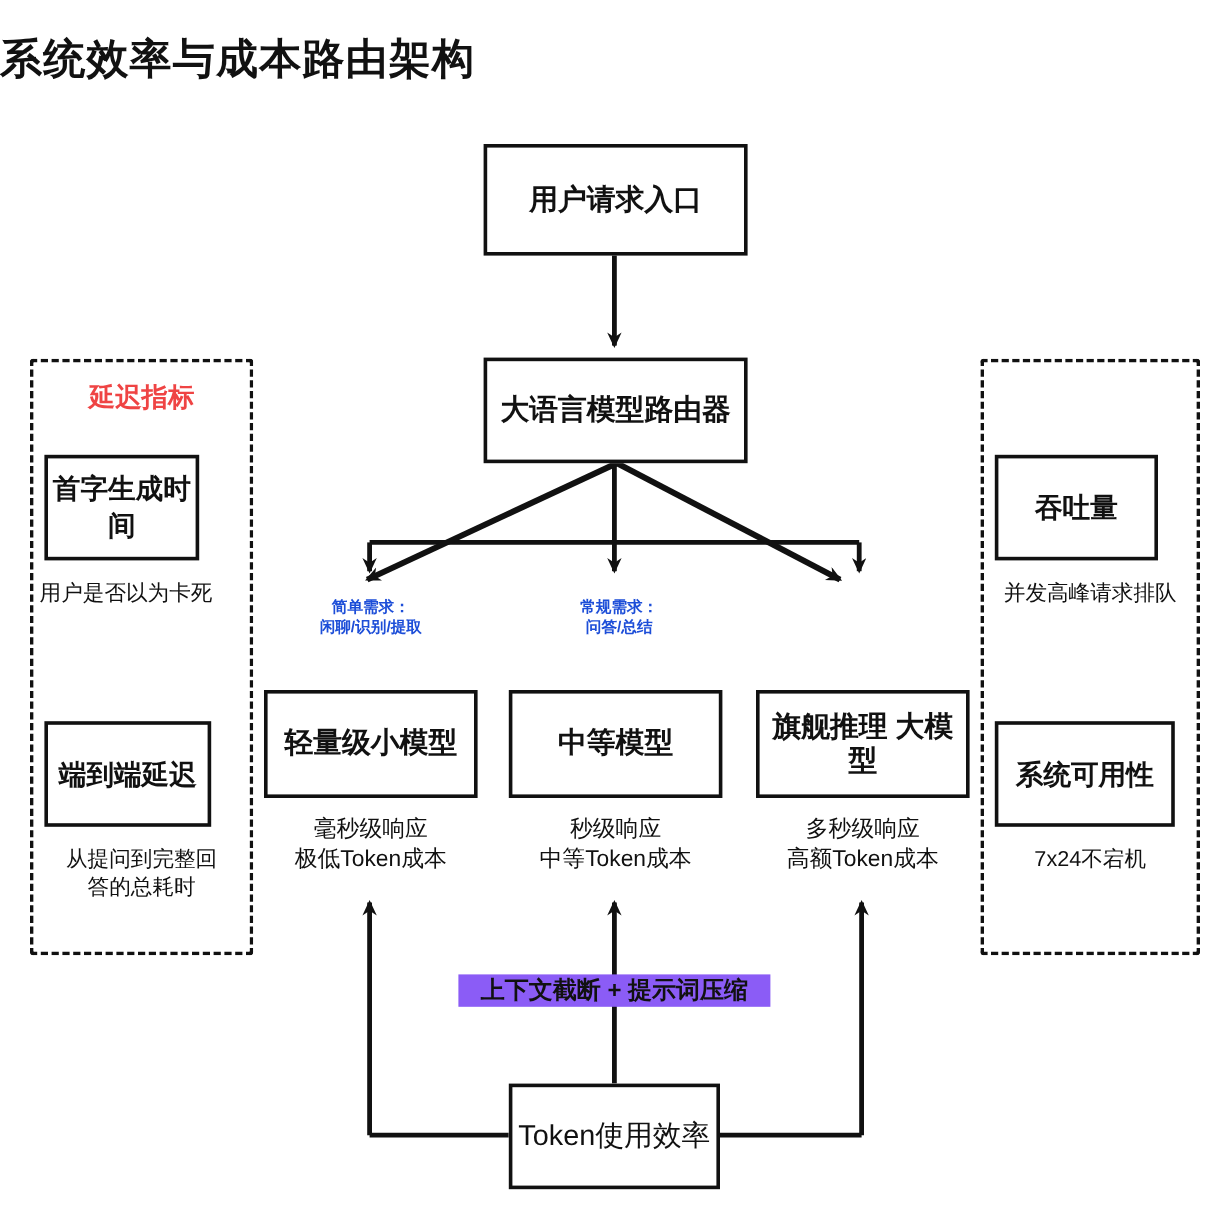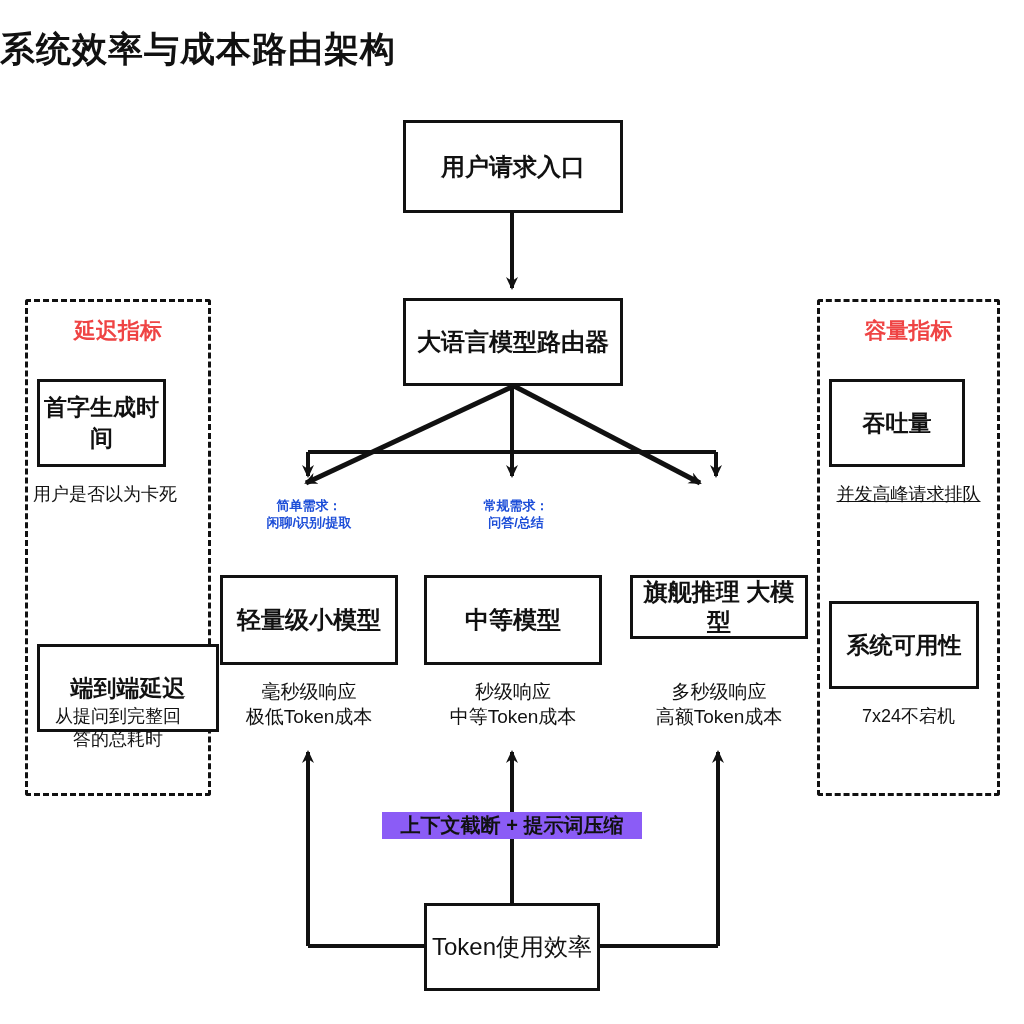--- a/index.html
+++ b/index.html
@@ -169,53 +169,52 @@
 极低Token成本</div>
 
   <div class="abs branch-label" style="left:425px; top:498px; width:182px;">常规需求：
 问答/总结</div>
   <div class="abs node" style="left:424px; top:575px; width:178px; height:90px;">
     <span>中等模型</span>
   </div>
   <div class="abs branch-note" style="left:418px; top:680px; width:190px;">秒级响应
 中等Token成本</div>
 
-  <div class="abs node" style="left:630px; top:575px; width:178px; height:64px;align-items:flex-end;">
+  <div class="abs node" style="left:630px; top:575px; width:178px; height:90px;">
     <span>旗舰推理
 大模型</span>
   </div>
   <div class="abs branch-note" style="left:624px; top:680px; width:190px;">多秒级响应
 高额Token成本</div>
 
   <div class="abs edge-label" style="left:382px; top:812px; width:260px;">上下文截断 + 提示词压缩</div>
 
   <div class="abs node node-normal" style="left:424px; top:903px; width:176px; height:88px; font-weight:normal;">
     <span>Token使用效率</span>
   </div>
 
   <div class="abs panel" style="left:25px; top:299px; width:186px; height:497px;"></div>
   <div class="abs panel-title" style="left:25px; top:316px; width:186px;">延迟指标</div>
 
   <div class="abs metric-box" style="left:37px; top:379px; width:129px; height:88px;">
     <span>首字生成时间</span>
   </div>
   <div class="abs caption" style="left:25px; top:483px; width:160px;">用户是否以为卡死</div>
 
-  <div class="abs metric-box" style="left:37px; top:601px; width:182px; height:88px;margin-top:43px;">
+  <div class="abs metric-box" style="left:37px; top:601px; width:139px; height:88px;">
     <span>端到端延迟</span>
   </div>
   <div class="abs caption" style="left:25px; top:705px; width:186px; white-space:pre-line;">从提问到完整回
 答的总耗时</div>
 
   <div class="abs panel" style="left:817px; top:299px; width:183px; height:497px;"></div>
-  <div class="abs panel-title" style="left:817px; top:316px; width:183px;">容量指标</div>
 
   <div class="abs metric-box" style="left:829px; top:379px; width:136px; height:88px;">
     <span>吞吐量</span>
   </div>
-  <div class="abs caption" style="left:815px; top:483px; width:187px;text-decoration:underline;">并发高峰请求排队</div>
+  <div class="abs caption" style="left:815px; top:483px; width:187px;">并发高峰请求排队</div>
 
   <div class="abs metric-box" style="left:829px; top:601px; width:150px; height:88px;">
     <span>系统可用性</span>
   </div>
   <div class="abs caption" style="left:817px; top:705px; width:183px;">7x24不宕机</div>
 
 </div>
 
 </body></html>

